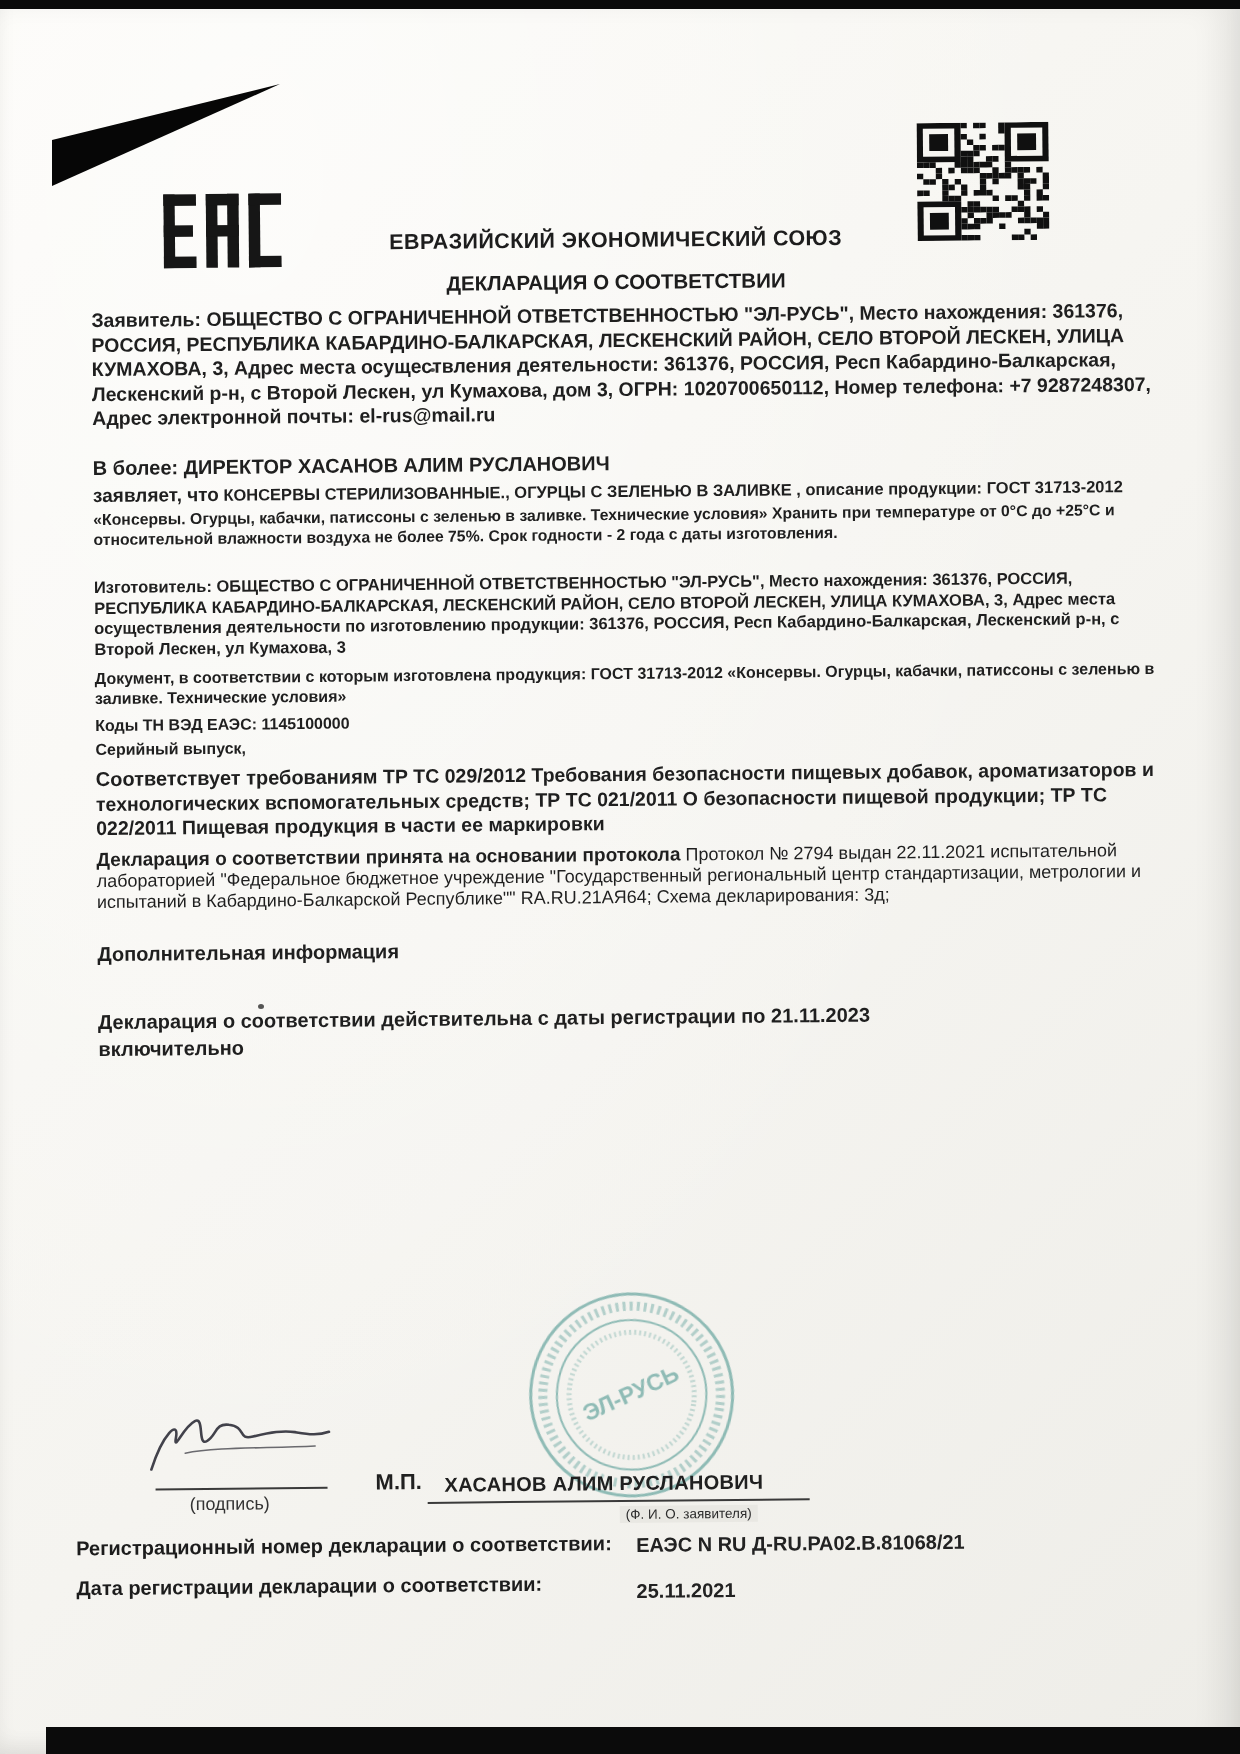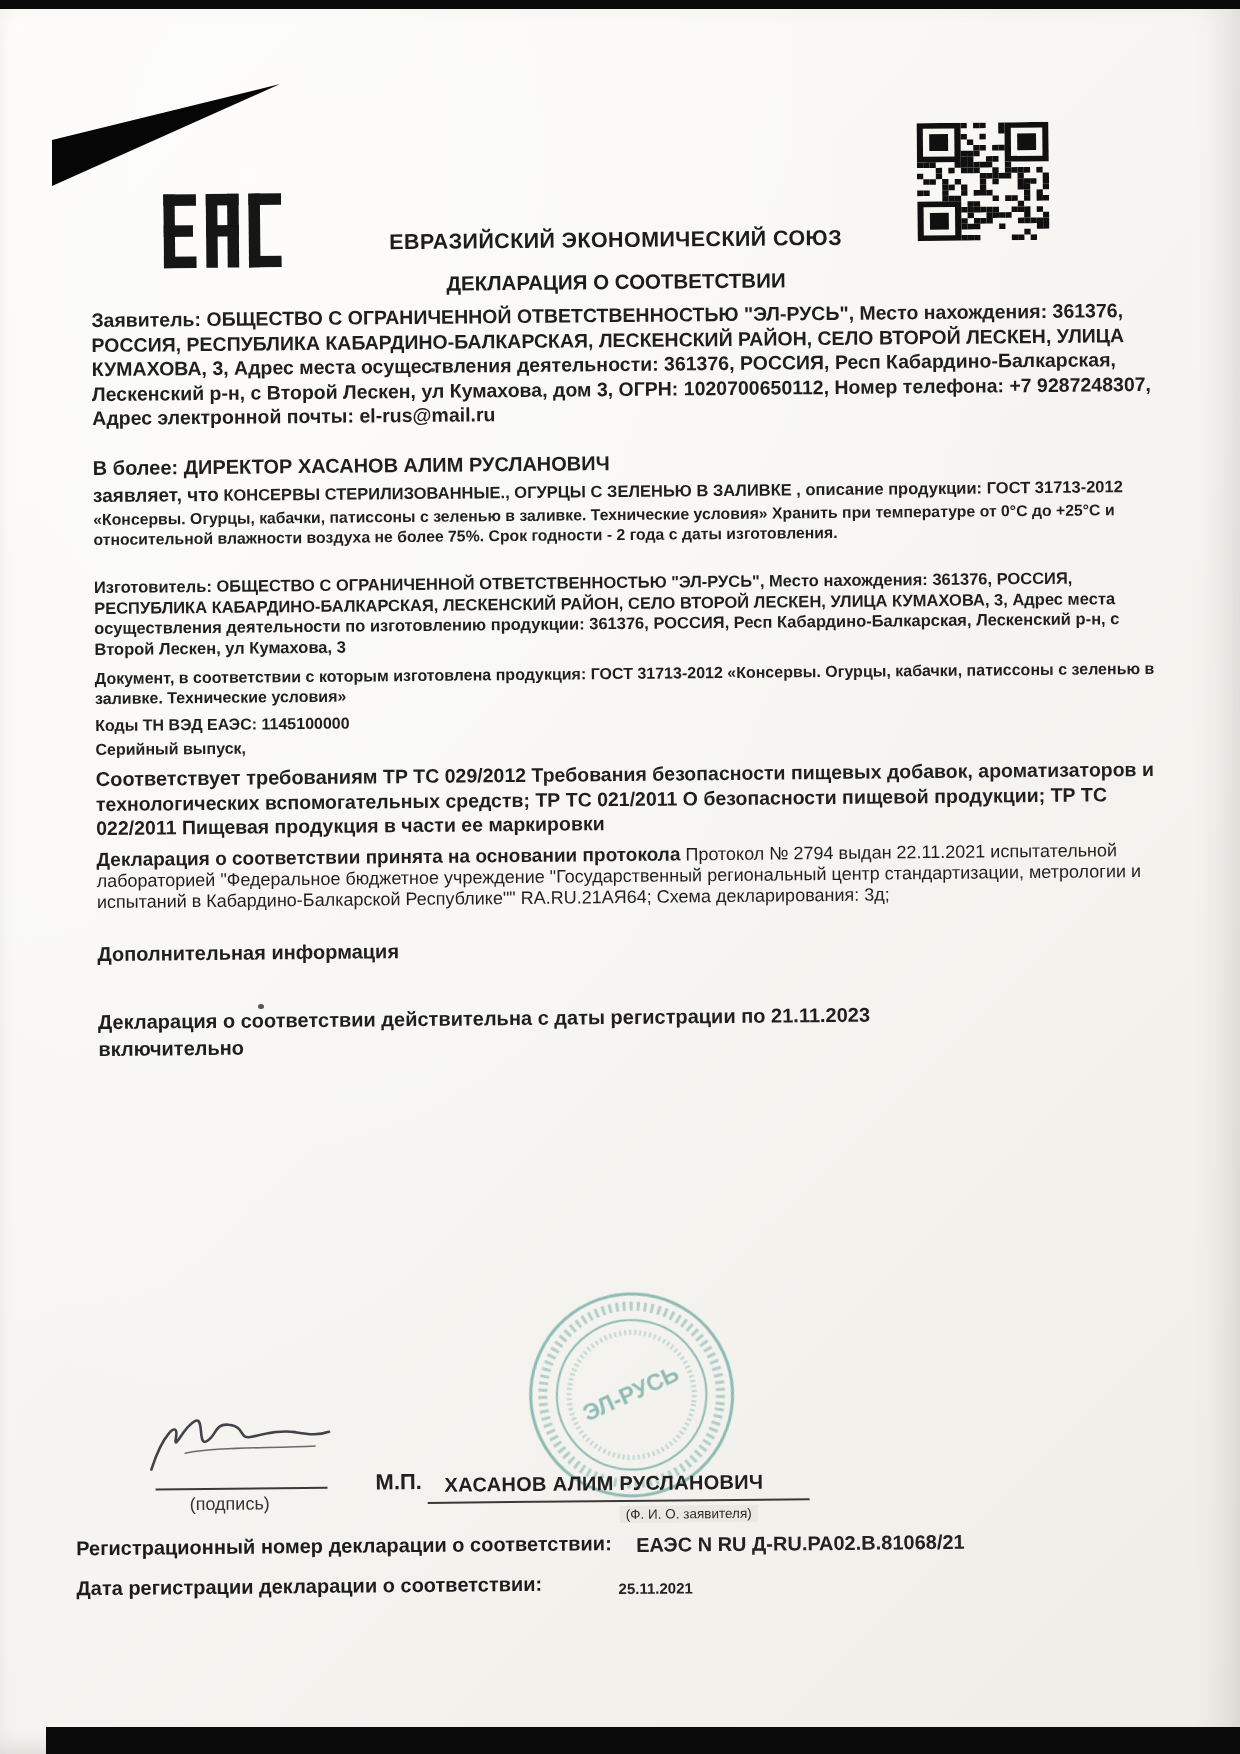--- a/index.html
+++ b/index.html
@@ -67,21 +67,21 @@
   .fio-name{position:absolute;left:437px;top:1472px;font-size:20px;font-weight:700;letter-spacing:.3px;}
   .fio-line{position:absolute;left:420px;top:1500px;width:382px;border-top:2px solid #3a3a3a;}
   .fio-caption{position:absolute;left:612px;top:1506px;font-size:13.5px;background:#e9e8e3;padding:1px 6px;color:#2c2c2c;}
 
   
   .reg-label{position:absolute;font-size:20px;font-weight:700;color:#1c1c1c;}
   .reg-value{position:absolute;font-size:20px;font-weight:600;color:#222;}
   .reg-label-1{left:68px;top:1532px;}
   .reg-value-1{left:628px;top:1534px;}
   .reg-label-2{left:68px;top:1572px;}
-  .reg-value-2{left:610px;top:1580px;font-size:15px;}
+  .reg-value-2{left:628px;top:1580px;font-size:20px;}
 </style>
 </head>
 <body>
 
 <div class="page">
 
   <div class="top-strip"></div>
   <div class="corner-wedge"></div>
   <div class="dot dot1"></div>
   <div class="dot dot2"></div>

